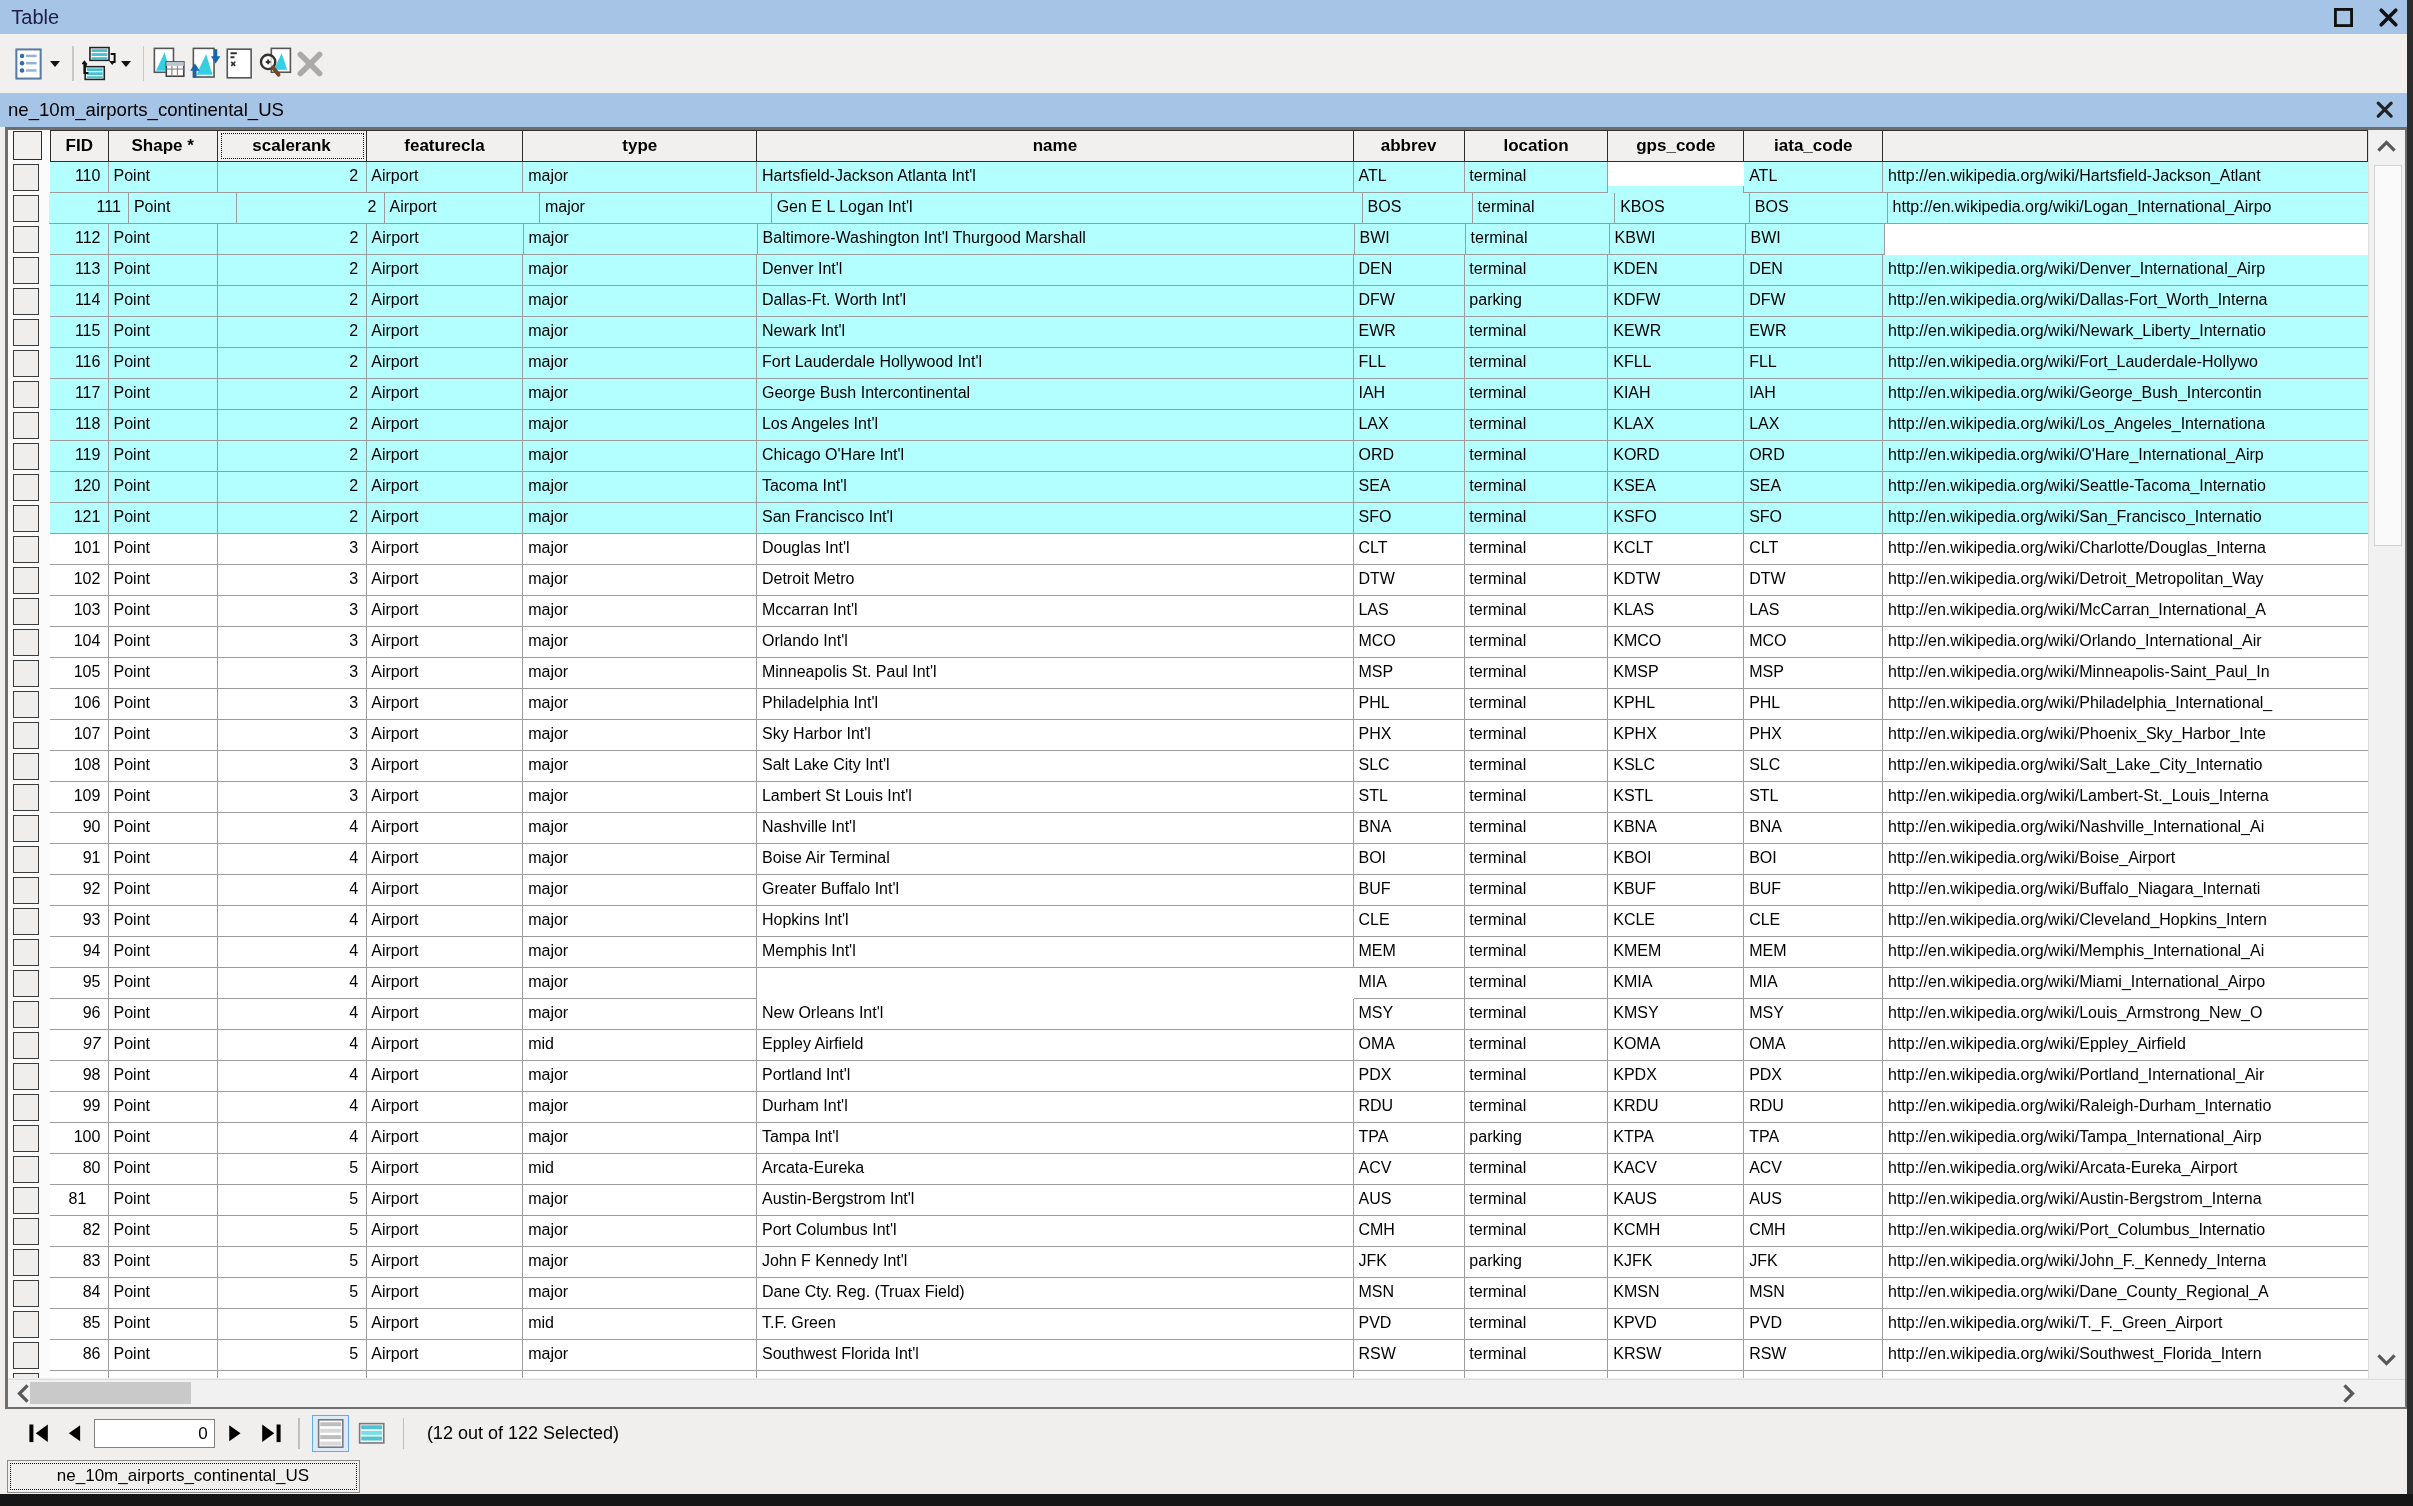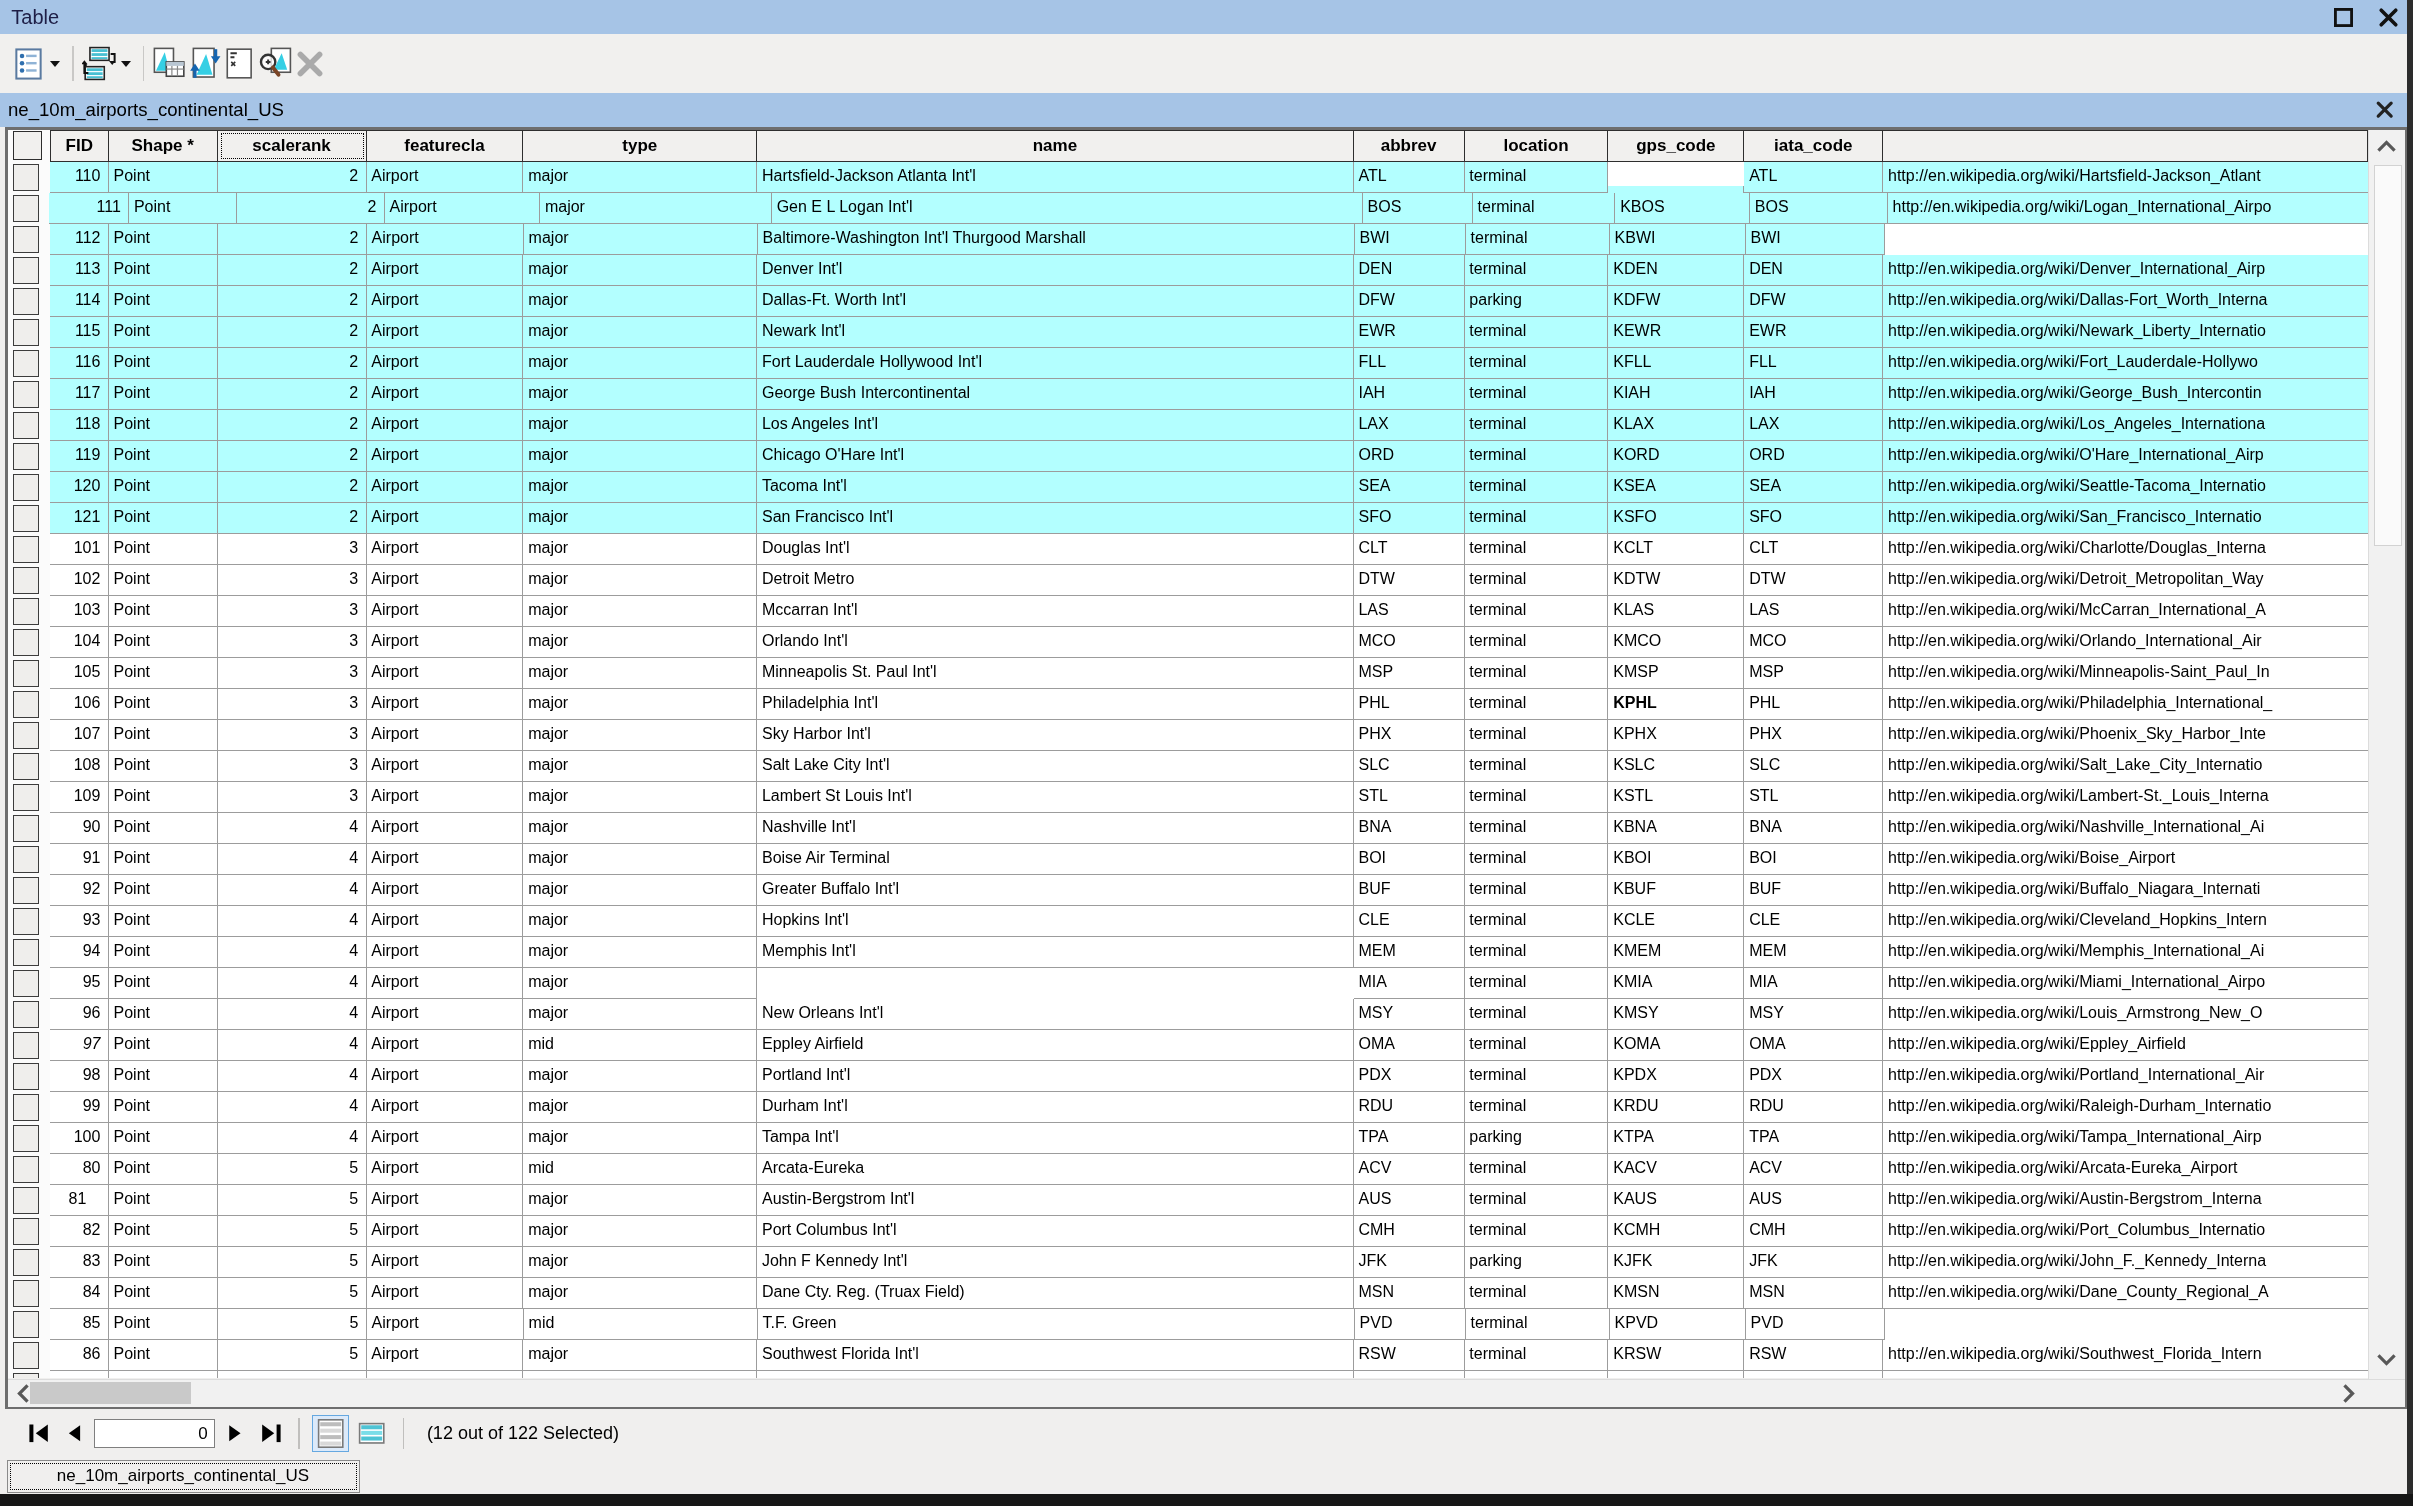--- a/index.html
+++ b/index.html
@@ -501,21 +501,21 @@
                 <div class="selbox"></div>
               </div>
               <div class="cell r" style="width: 59px;">106</div>
               <div class="cell" style="width: 109px;">Point</div>
               <div class="cell r" style="width: 149px;">3</div>
               <div class="cell" style="width: 157px;">Airport</div>
               <div class="cell" style="width: 234px;">major</div>
               <div class="cell" style="width: 597px;">Philadelphia Int'l</div>
               <div class="cell" style="width: 111px;">PHL</div>
               <div class="cell" style="width: 144px;">terminal</div>
-              <div class="cell" style="width: 136px; font-weight: bold;">KPHL</div>
+              <div class="cell" style="width: 136px;">KPHL</div>
               <div class="cell" style="width: 139px;">PHL</div>
               <div class="cell last" style="width: 485px;">http://en.wikipedia.org/wiki/Philadelphia_International_</div>
             </div>
             <div class="row">
               <div class="gcell">
                 <div class="selbox"></div>
               </div>
               <div class="cell r" style="width: 59px;">107</div>
               <div class="cell" style="width: 109px;">Point</div>
               <div class="cell r" style="width: 149px;">3</div>
@@ -823,20 +823,21 @@
               <div class="cell r" style="width: 59px;">85</div>
               <div class="cell" style="width: 109px;">Point</div>
               <div class="cell r" style="width: 149px;">5</div>
               <div class="cell" style="width: 157px;">Airport</div>
               <div class="cell" style="width: 234px;">mid</div>
               <div class="cell" style="width: 597px;">T.F. Green</div>
               <div class="cell" style="width: 111px;">PVD</div>
               <div class="cell" style="width: 144px;">terminal</div>
               <div class="cell" style="width: 136px;">KPVD</div>
               <div class="cell" style="width: 139px;">PVD</div>
+              <div class="cell last" style="width: 485px;">http://en.wikipedia.org/wiki/T._F._Green_Airport</div>
             </div>
             <div class="row">
               <div class="gcell">
                 <div class="selbox"></div>
               </div>
               <div class="cell r" style="width: 59px;">86</div>
               <div class="cell" style="width: 109px;">Point</div>
               <div class="cell r" style="width: 149px;">5</div>
               <div class="cell" style="width: 157px;">Airport</div>
               <div class="cell" style="width: 234px;">major</div>

